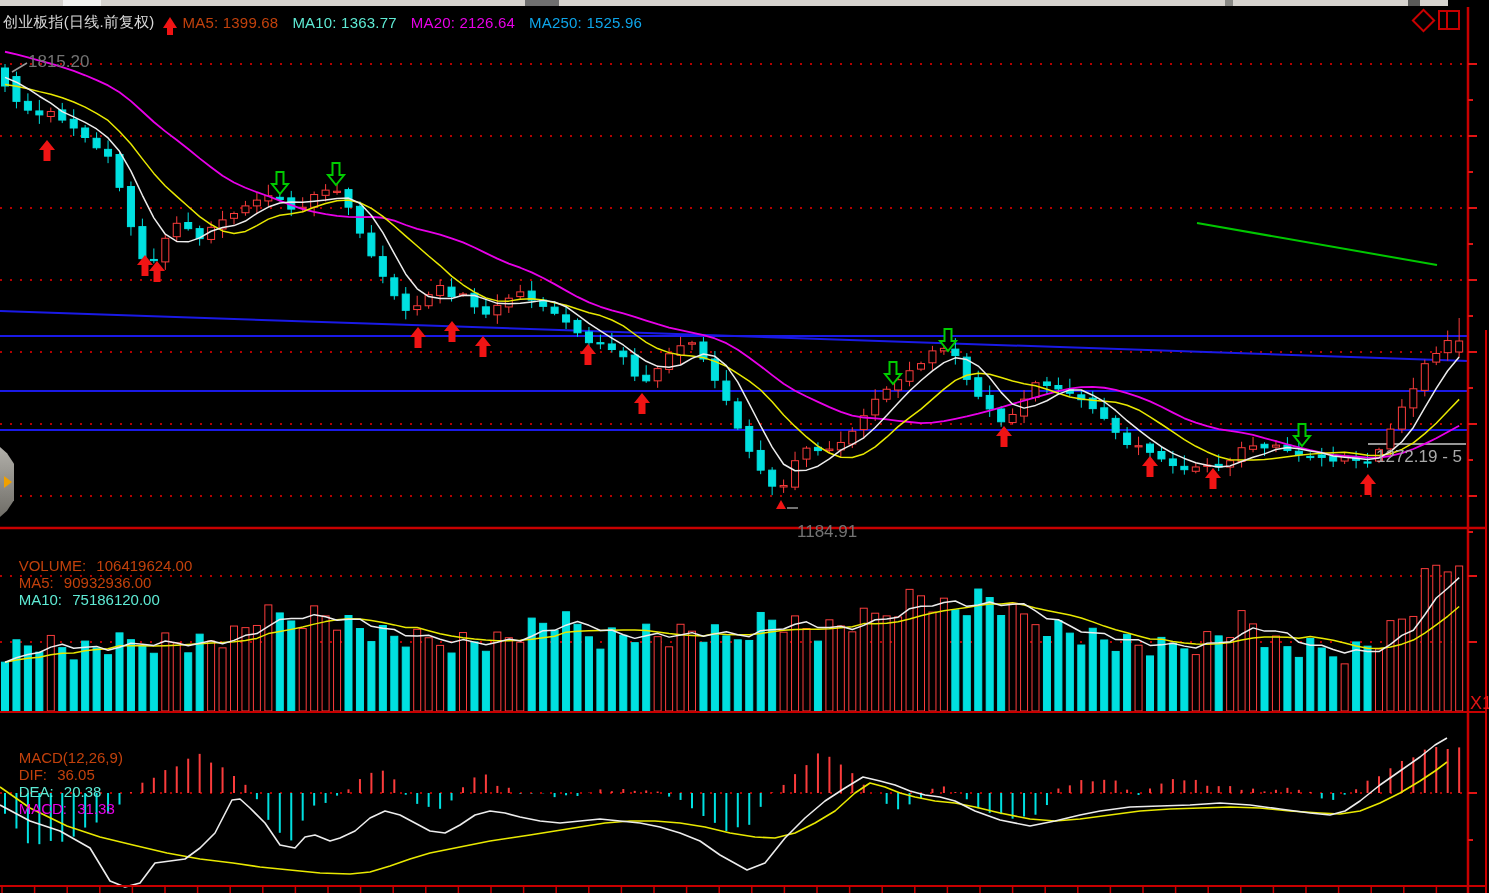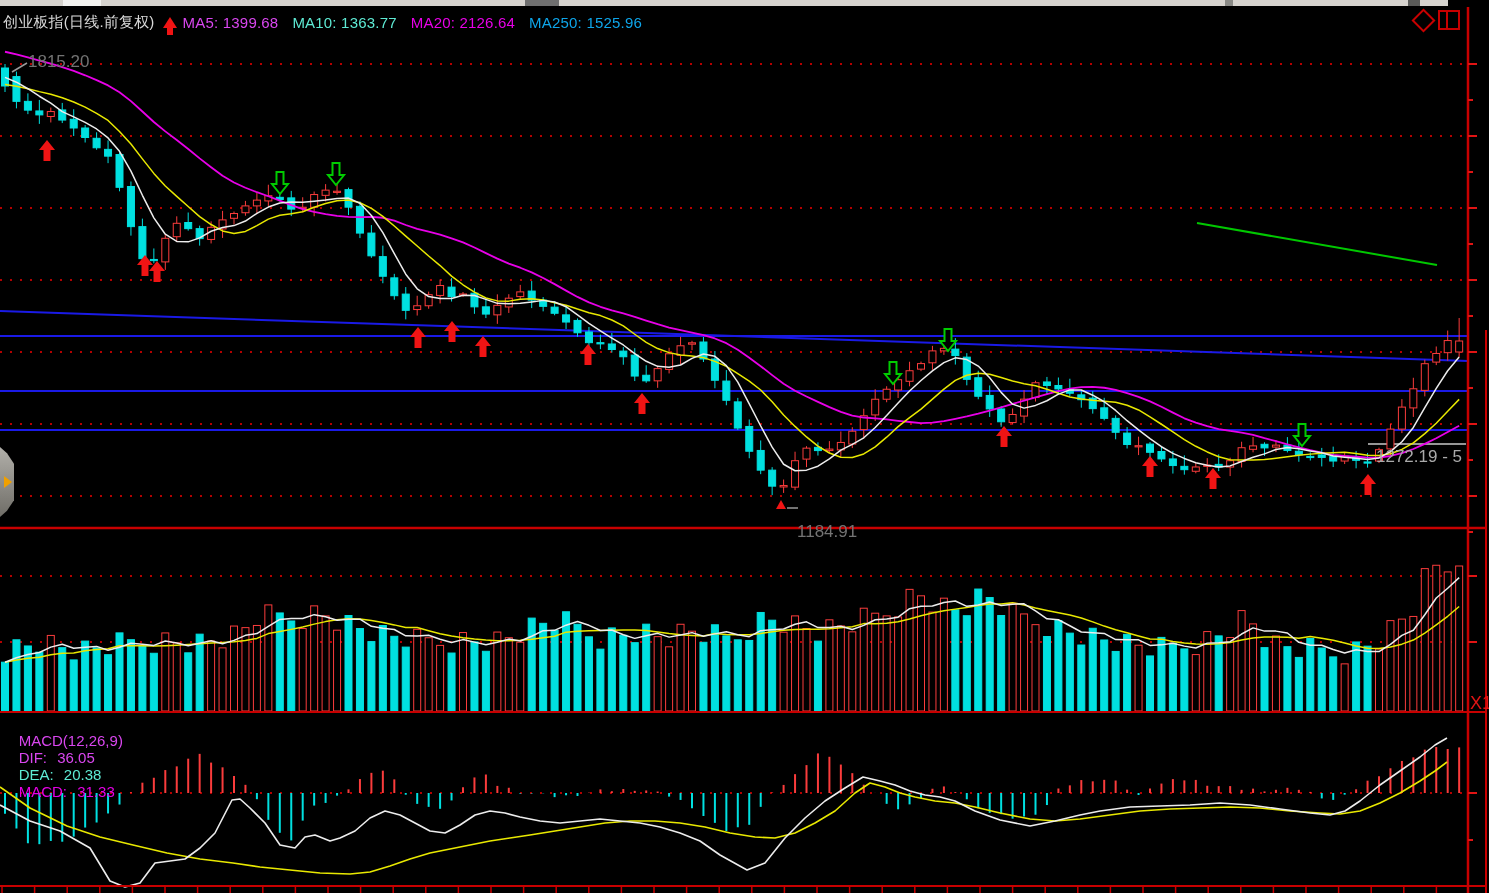--- a/index.html
+++ b/index.html
@@ -7,33 +7,33 @@
   #stage{position:relative;width:1489px;height:893px;background:#000;}
   .abs{position:absolute;}
   #top-strip{left:0;top:0;width:1448px;height:6px;background:#d6d3ce;}
   .strip-seg{position:absolute;top:0;height:6px;}
   #header-bar{left:0;top:7px;width:1489px;height:30px;background:#000;display:flex;align-items:center;}
   #header-bar span{font-size:15px;letter-spacing:.2px;white-space:pre;}
   .up-arrow-shape{width:0;height:0;border-left:7px solid transparent;border-right:7px solid transparent;
      border-bottom:11px solid #f01414;position:relative;display:inline-block;margin:0 6px 0 8px;}
   .up-arrow-shape:after{content:"";position:absolute;left:-3px;top:10px;width:6px;height:8px;background:#f01414;}
   .hdr-title{color:#d8d8d8;margin-left:3px;text-align:right;}
-  .c-white{color:#d946ef;} .c-yellow{color:#5eead4;} .c-magenta{color:#e800e8;} .c-green{color:#0ea5e9;}
+  .c-white{color:#c2410c;} .c-yellow{color:#5eead4;} .c-magenta{color:#e800e8;} .c-green{color:#0ea5e9;}
   .ma-item{margin-right:14px;}
   #diamond-icon{left:1415px;top:12px;width:13px;height:13px;border:2px solid #c80000;transform:rotate(45deg);background:#000;}
   #split-icon{left:1438px;top:10px;width:18px;height:16px;border:2px solid #c80000;background:#000;}
   #split-icon .divider{position:absolute;left:6px;top:0;width:2px;height:16px;background:#c80000;}
   #sidebar-handle{left:0;top:447px;width:14px;height:70px;background:linear-gradient(180deg,#b2b0aa,#6f6d67);
      clip-path:polygon(0 0,50% 9%,100% 24%,100% 76%,50% 91%,0 100%);}
   #sidebar-handle .tri{position:absolute;left:4px;top:29px;width:0;height:0;border-top:6px solid transparent;
      border-bottom:6px solid transparent;border-left:8px solid #f0a000;}
   .pane-header{font-size:15px;white-space:pre;}
   .pane-header span{margin-right:6px;}
   #vol-header{left:2px;top:540px;}
-  #macd-header{left:2px;top:715px;}
+  #macd-header{left:2px;top:732px;}
   .annot{font-size:17px;color:#737373;white-space:pre;}
   #annot-high{left:28px;top:52px;}
   #annot-low{left:797px;top:522px;}
   #annot-range{left:1376px;top:447px;width:91px;overflow:hidden;color:#aaa;}
   #x1-label{left:1470px;top:693px;font-size:18px;color:#e01414;}
   svg{position:absolute;left:0;top:0;}
 </style>
 </head>
 <body>
 
@@ -696,20 +696,25 @@
 
   <div id="sidebar-handle" class="abs">
       <div class="tri"></div>
     </div>
 
   <div id="annot-high" class="abs annot">1815.20</div>
   <div id="annot-low" class="abs annot">1184.91</div>
   <div id="annot-range" class="abs annot">1272.19 - 5</div>
   <div id="x1-label" class="abs">X1</div>
 
+  <div id="vol-header" class="abs pane-header">
+    <span class="c-white"><span>VOLUME:</span> <span>106419624.00</span></span>
+    <span class="c-white"><span>MA5:</span> <span>90932936.00</span></span>
+    <span class="c-yellow"><span>MA10:</span> <span>75186120.00</span></span>
+  </div>
 
   <div id="macd-header" class="abs pane-header">
     <span class="c-white">MACD(12,26,9)</span>
     <span class="c-white"><span>DIF:</span> <span>36.05</span></span>
     <span class="c-yellow"><span>DEA:</span> <span>20.38</span></span>
     <span class="c-magenta"><span>MACD:</span> <span>31.33</span></span>
   </div>
 
 </div>
 

